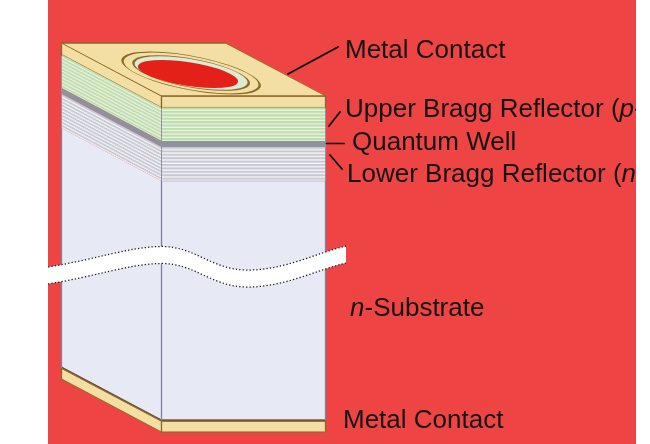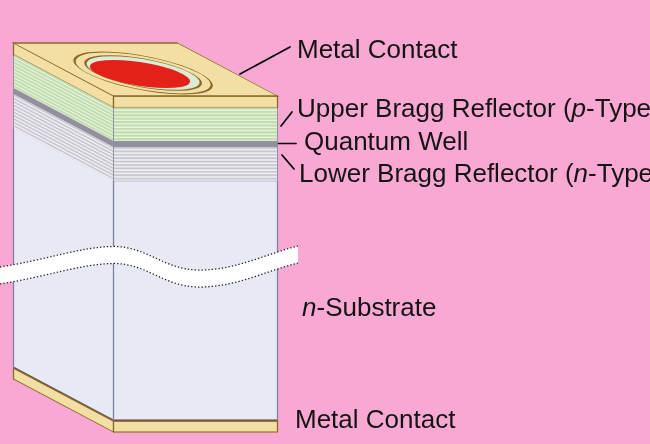--- a/index.html
+++ b/index.html
@@ -1,16 +1,16 @@
 <!DOCTYPE html>
 <html><head>
 <meta charset="utf-8">
 <style>
   html,body{margin:0;padding:0;background:#ffffff;}
-  .stage{width:650px;height:444px;position:relative;overflow:hidden;background:#f9a8d4;}
+  .stage{width:588px;height:444px;position:relative;overflow:hidden;background:#ef4444;margin-left:48px;}
   .lbl{fill:#141414;font-family:"Liberation Sans",sans-serif;font-size:26px;}
   .it{font-style:italic;}
   .leader{stroke:#000000;stroke-width:1.7;stroke-linecap:round;}
   .wave-edge{fill:none;stroke:#1a1a1a;stroke-width:1.25;stroke-dasharray:1.3 2.1;}
   .tan-stroke{stroke:#8a6a28;stroke-width:1.1;}
   .top-outline{stroke:#8a6a28;stroke-width:1.4;}
   .ring{stroke:#8a6a28;stroke-width:1.1;}
   .edge-brown{stroke:#8a6a28;stroke-width:1.2;}
   .edge-gray{stroke:#9193a2;stroke-width:1;}
   .edge-slate{stroke:#7e81a4;stroke-width:1.3;}

